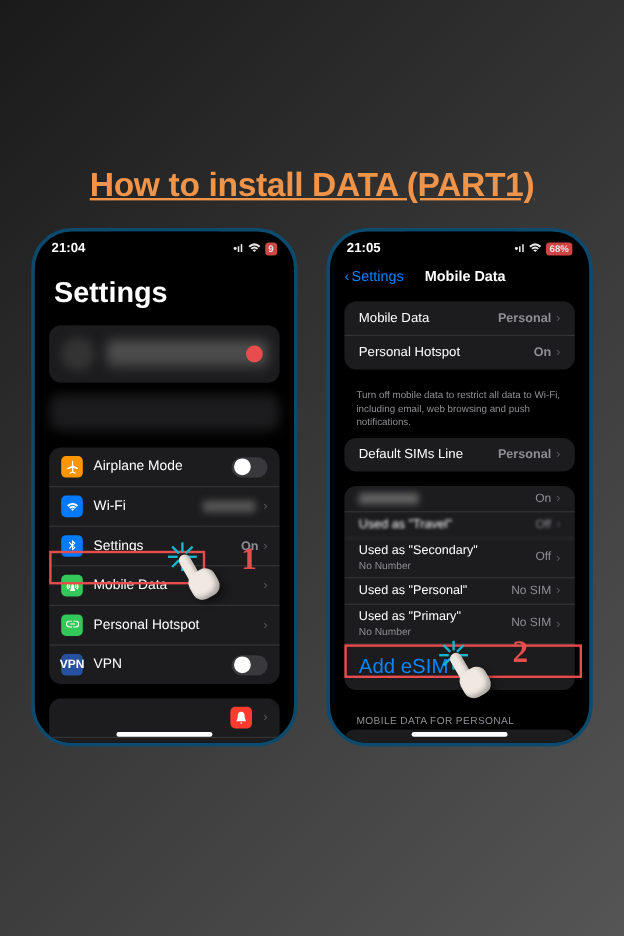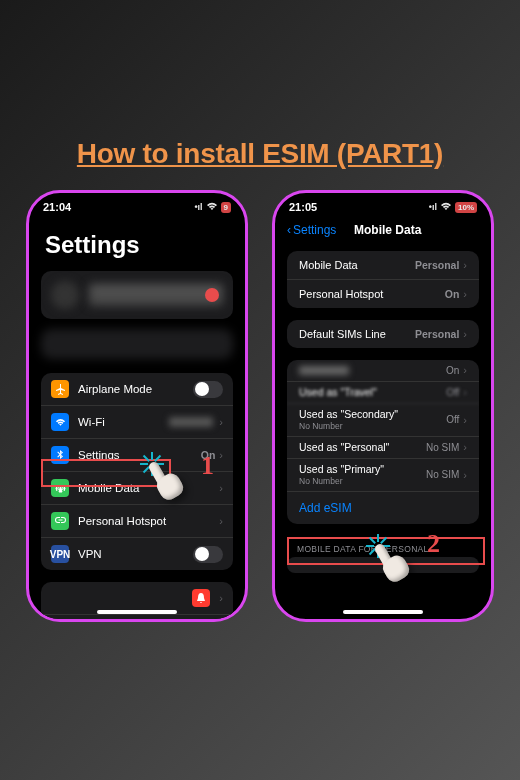--- a/index.html
+++ b/index.html
@@ -22,21 +22,21 @@
   .phones {
     display: flex;
     justify-content: center;
     gap: 24px;
     margin-top: 20px;
   }
   .phone {
     width: 222px;
     height: 432px;
     background: #000;
-    border: 3px solid #d946ef;
+    border: 3px solid #0c4a6e;
     border-radius: 34px;
     position: relative;
     overflow: hidden;
     color: #fff;
   }
   .notch {
     position: absolute;
     top: 0; left: 50%;
     transform: translateX(-50%);
     width: 90px; height: 18px;
@@ -186,21 +186,21 @@
     padding: 4px 12px 5px 12px;
     border-bottom: 0.5px solid #333;
     display: flex;
     align-items: center;
     font-size: 10.5px;
   }
   .sim-row:last-child { border-bottom: none; }
   .sim-row .sim-main { flex: 1; }
   .sim-row .sim-sub { font-size: 8.5px; color: #8e8e93; margin-top: 1px; }
   .sim-row .sim-val { color: #8e8e93; font-size: 10px; margin-right: 4px; }
-  .add-esim { color: #0a84ff; font-size: 12px; padding: 9px 12px; }
+  .add-esim { color: #0a84ff; font-size: 17px; padding: 9px 12px; }
   .blurred-sim .sim-main div:first-child {
     filter: blur(3px);
     background: #666; width: 50px; height: 9px; border-radius: 2px;
   }
 
   
   .pointer {
     position: absolute;
     z-index: 20;
     pointer-events: none;
@@ -254,21 +254,21 @@
   }
   .ic-orange { background:#ff9500; }
   .ic-blue   { background:#007aff; }
   .ic-green  { background:#34c759; }
   .ic-darkblue { background:#2850a0; font-size:7px; font-weight:600; }
   .ic-red    { background:#ff3b30; }
 </style>
 </head>
 <body>
 
-<div class="title">How to install ESIM (PART1)</div>
+<div class="title">How to install DATA (PART1)</div>
 
 <div class="phones">
 
   <div class="phone">
     <div class="notch"></div>
     <div class="statusbar">
       <span>21:04</span>
       <div class="status-right">
         <span>•ıl</span>
         <span>
@@ -386,21 +386,21 @@
     <div class="notch"></div>
     <div class="statusbar">
       <span>21:05</span>
       <div class="status-right">
         <span>•ıl</span>
         <span>
           <svg width="12" height="9" viewBox="0 0 12 9">
               <path d="M6 8 L4.5 6.5 Q6 5.3 7.5 6.5 Z M2.8 4.8 Q6 2 9.2 4.8 L8 6 Q6 4.3 4 6 Z M1 3 Q6 -1.5 11 3 L9.8 4.2 Q6 0.8 2.2 4.2 Z" fill="#fff"></path>
             </svg>
         </span>
-        <span class="battery-badge">10%</span>
+        <span class="battery-badge">68%</span>
       </div>
     </div>
 
     <div class="nav">
       <div class="back">
         <span>‹</span>
         <span>Settings</span>
       </div>
       <div class="nav-title">Mobile Data</div>
     </div>
@@ -410,20 +410,21 @@
         <span class="lbl2">Mobile Data</span>
         <span class="val">Personal</span>
         <span class="chev">›</span>
       </div>
       <div class="row2">
         <span class="lbl2">Personal Hotspot</span>
         <span class="val">On</span>
         <span class="chev">›</span>
       </div>
     </div>
+    <div class="helptext">Turn off mobile data to restrict all data to Wi-Fi, including email, web browsing and push notifications.</div>
 
     <div class="section">
       <div class="row2">
         <span class="lbl2">Default SIMs Line</span>
         <span class="val">Personal</span>
         <span class="chev">›</span>
       </div>
     </div>
 
     <div class="section">

